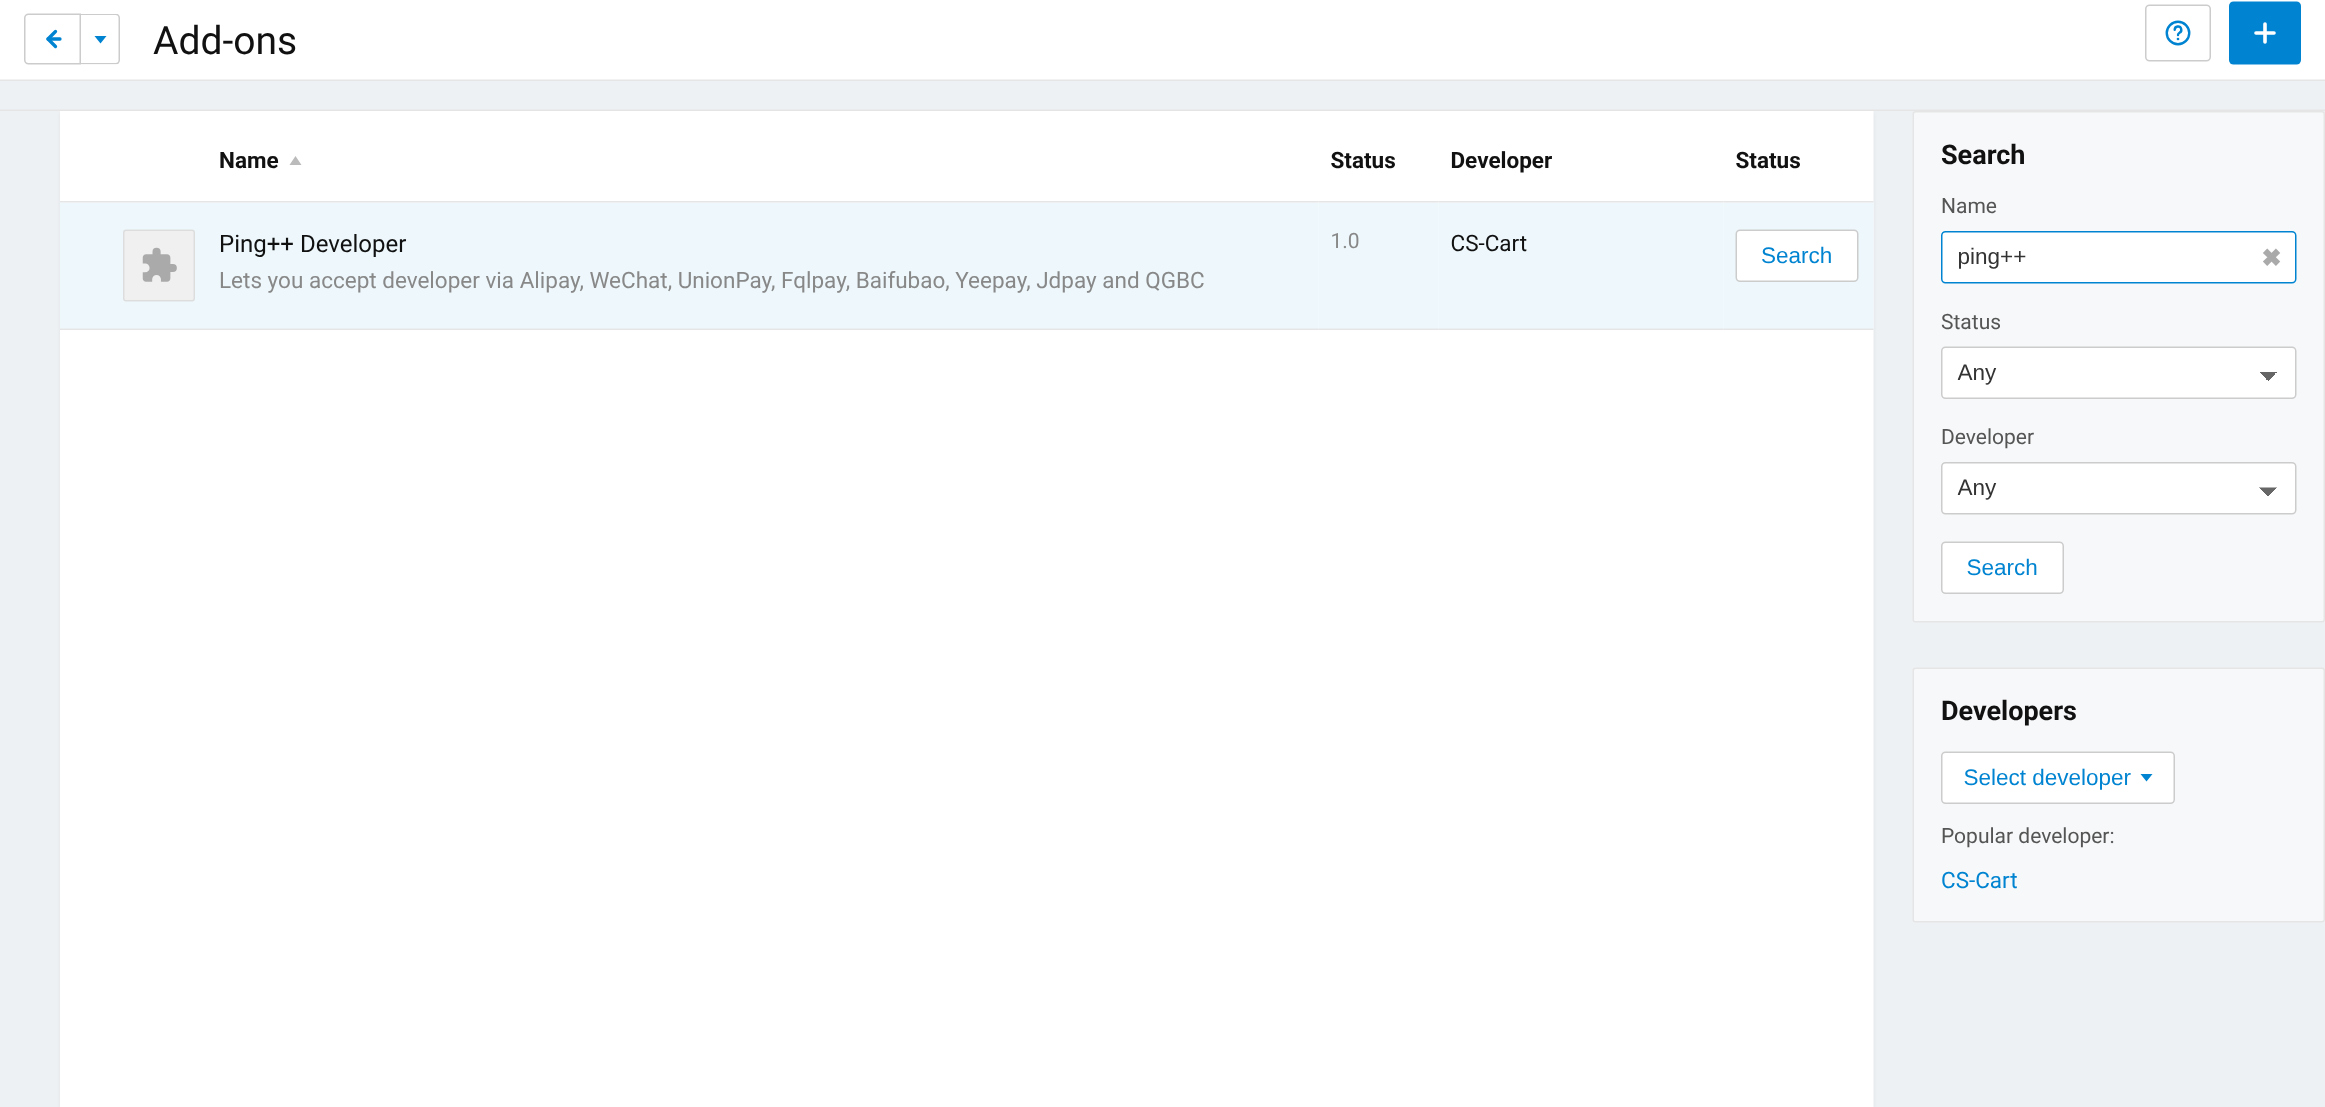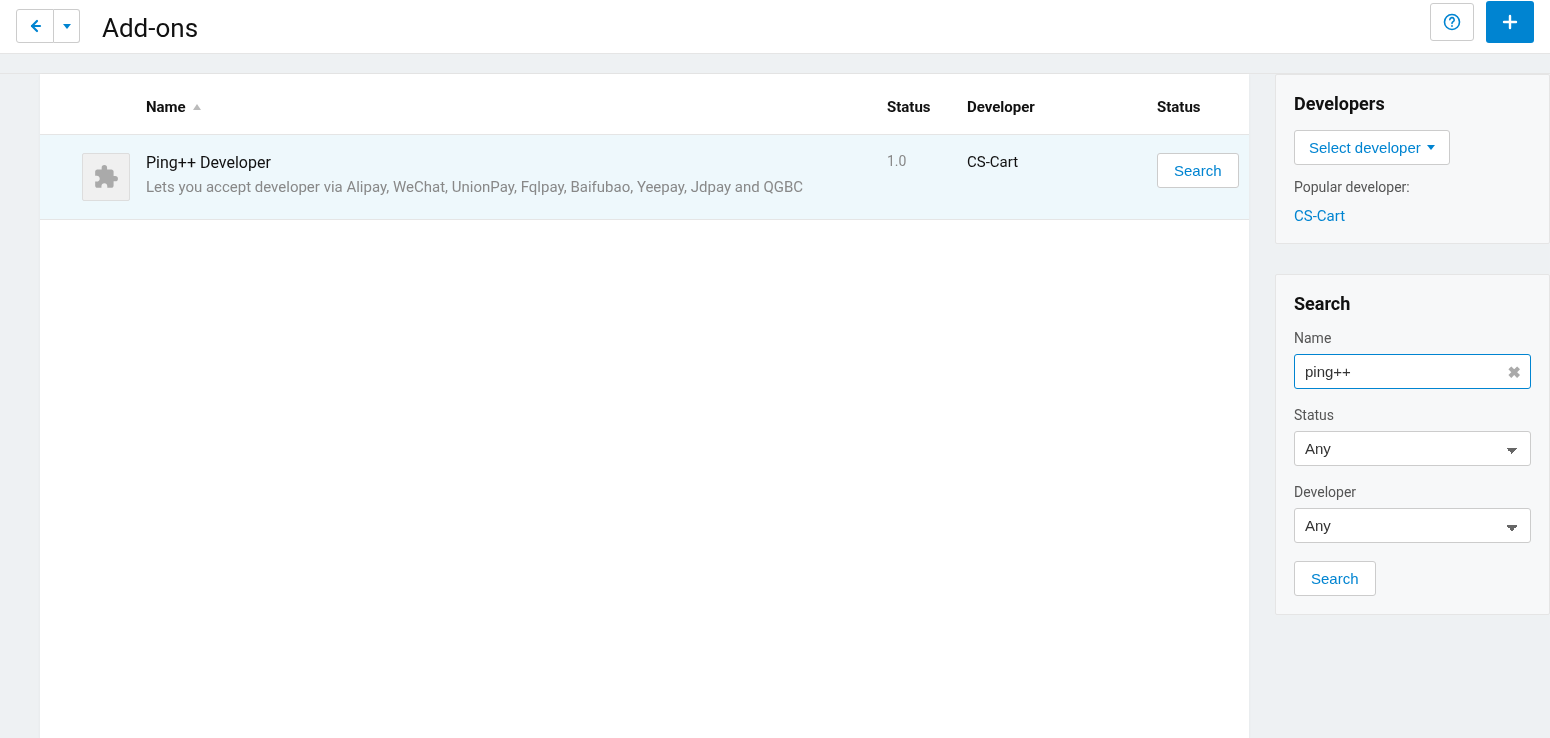--- a/index.html
+++ b/index.html
@@ -343,46 +343,46 @@
         </tr>
       </tbody>
     </table>
   </div>
 
   <div class="gap-col"></div>
 
   <div class="sidebar">
 
     <div class="side-panel">
+      <div class="side-heading">Search</div>
+
+      <label class="form-label">Name</label>
+      <div class="input-wrap">
+        <input class="text-input" type="text" value="ping++" style="">
+        <span class="clear-x">✖</span>
+      </div>
+
+      <label class="form-label">Status</label>
+      <select class="select">
+        <option>Any</option>
+      </select>
+
+      <label class="form-label">Developer</label>
+      <select class="select">
+        <option>Any</option>
+      </select>
+
+      <button class="search-btn">Search</button>
+    </div>
+
+    <div class="side-panel">
       <div class="side-heading">Developers</div>
       <button class="select-dev-btn">
         <span>Select developer</span>
         <span class="caret-down"></span>
       </button>
       <div class="popular-label">Popular developer:</div>
       <a class="dev-link">CS-Cart</a>
     </div>
 
-    <div class="side-panel">
-      <div class="side-heading">Search</div>
-
-      <label class="form-label">Name</label>
-      <div class="input-wrap">
-        <input class="text-input" type="text" value="ping++" style="">
-        <span class="clear-x">✖</span>
-      </div>
-
-      <label class="form-label">Status</label>
-      <select class="select">
-        <option>Any</option>
-      </select>
-
-      <label class="form-label">Developer</label>
-      <select class="select">
-        <option>Any</option>
-      </select>
-
-      <button class="search-btn">Search</button>
-    </div>
-
   </div>
 
 </div>
 
 </body></html>

